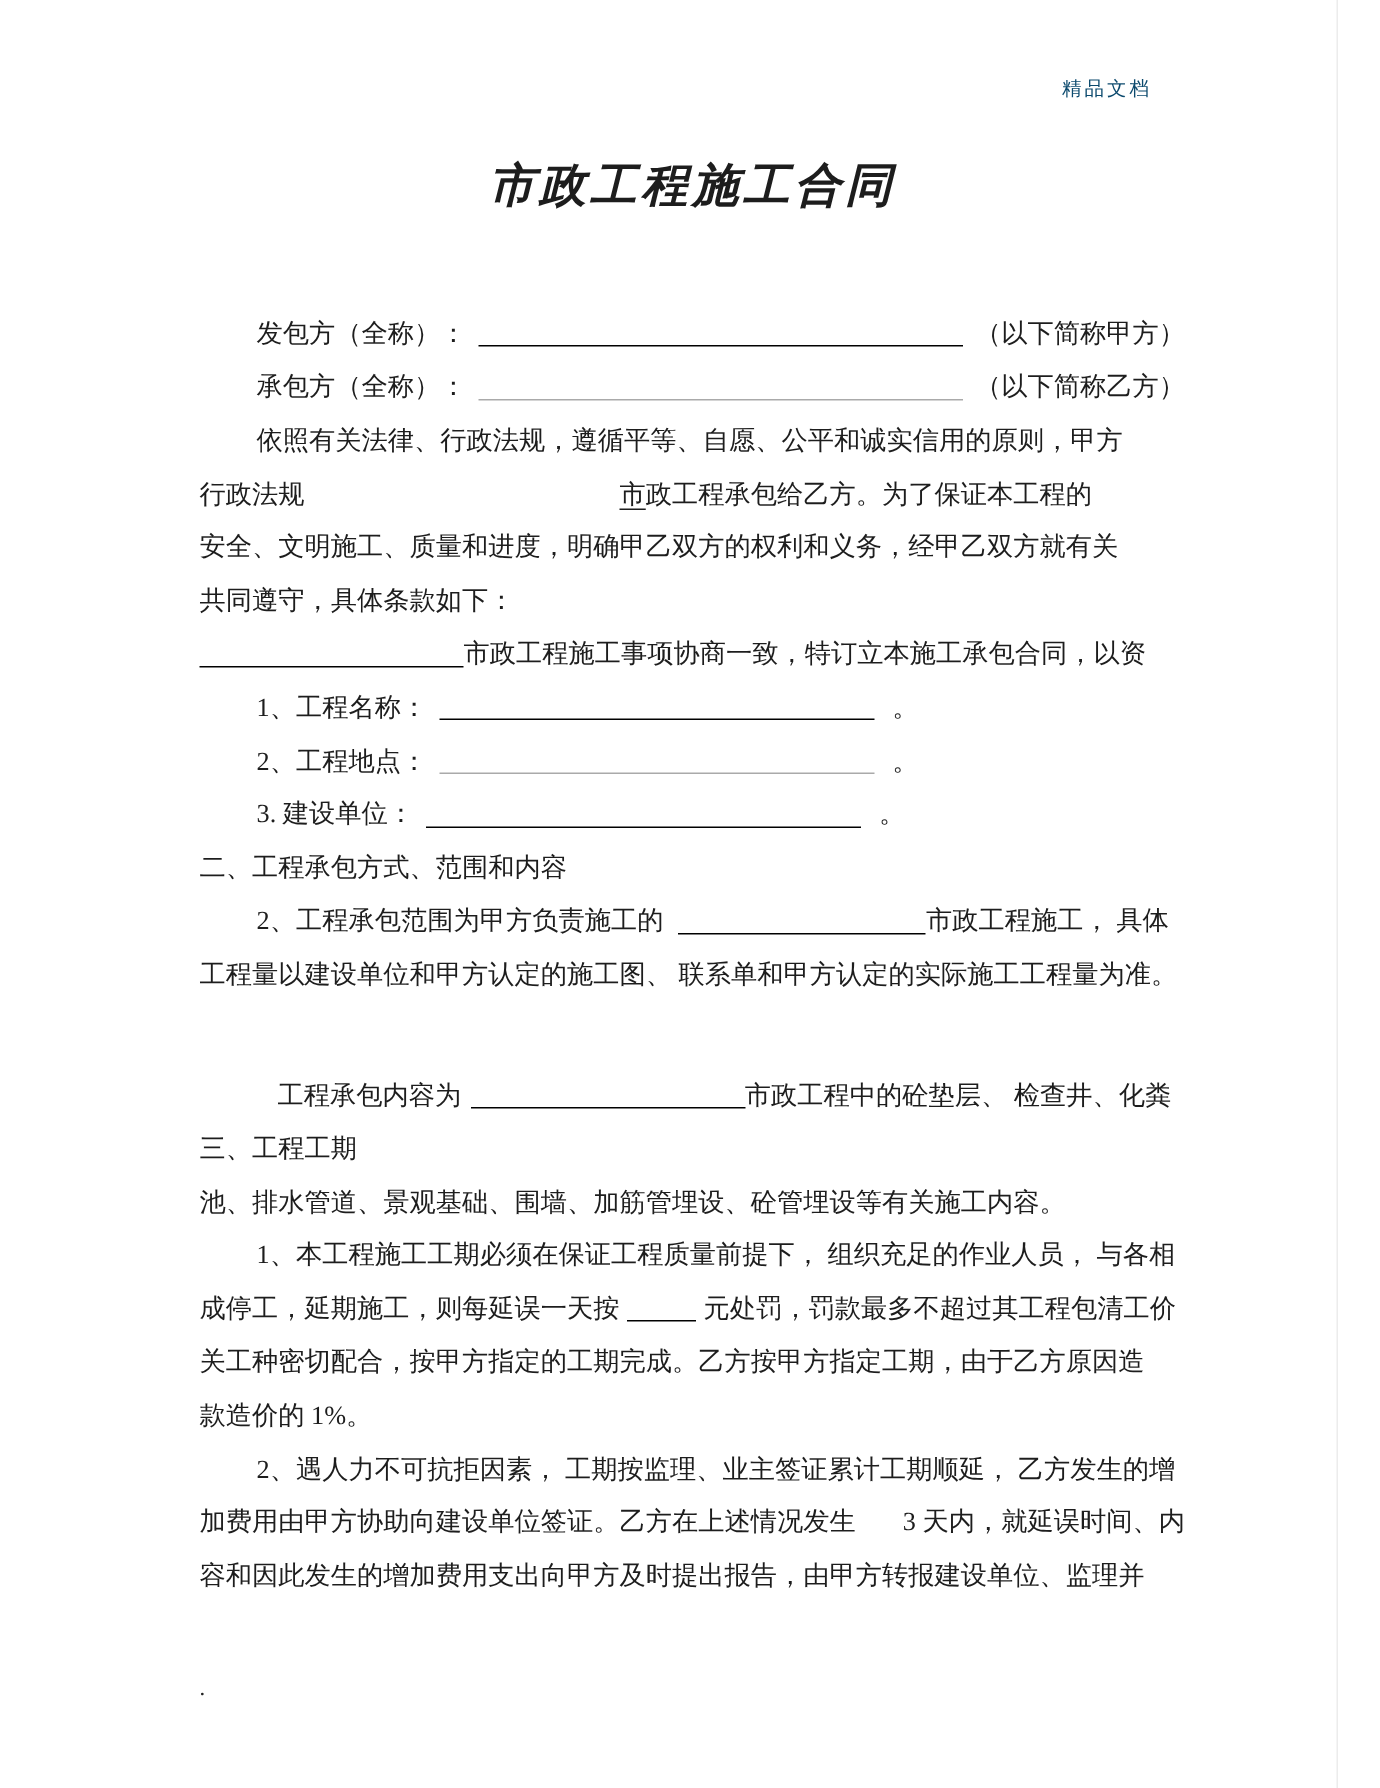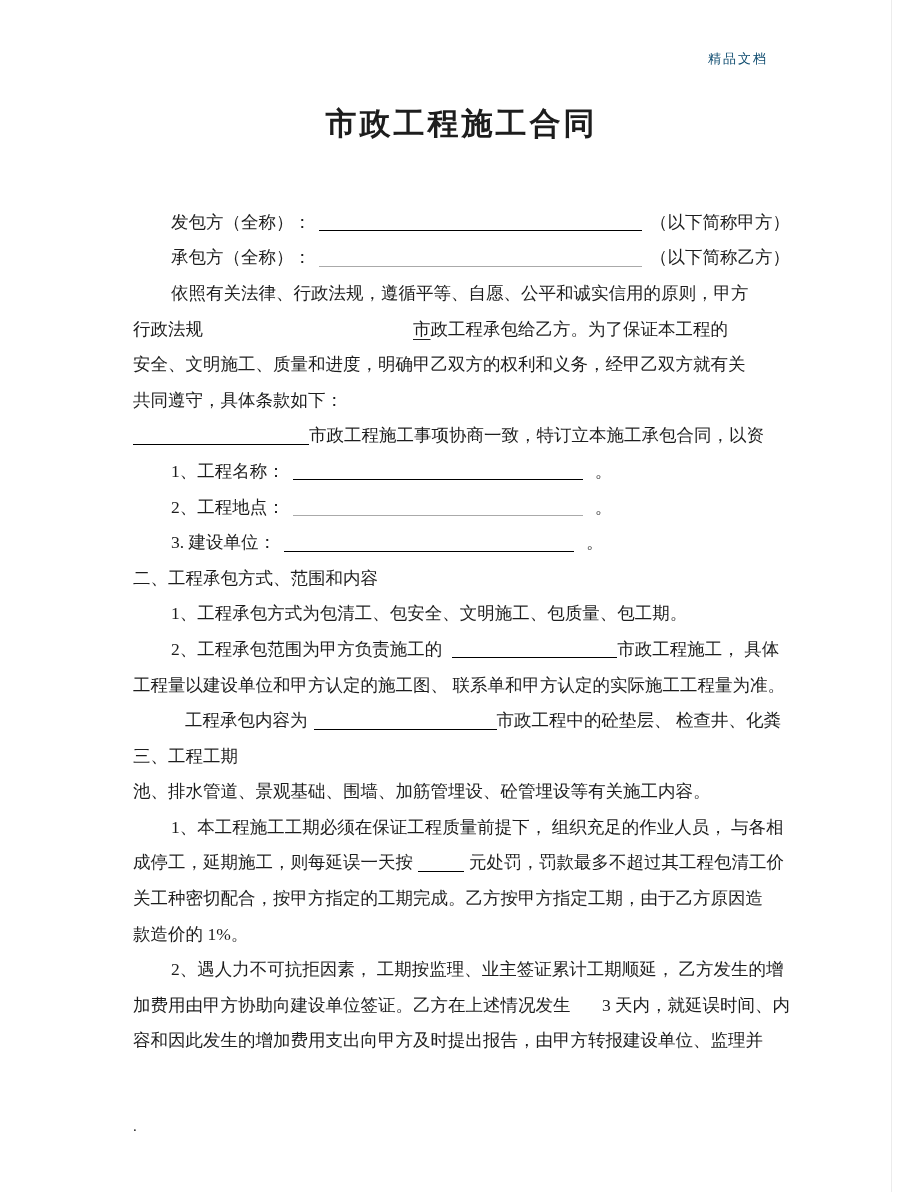--- a/index.html
+++ b/index.html
@@ -3,26 +3,26 @@
 <meta charset="utf-8">
 <style>
   html,body{margin:0;padding:0;}
   body{
     width:920px;height:1192px;background:#ffffff;position:relative;overflow:hidden;
     font-family:"Liberation Serif","DejaVu Serif",serif;color:#1d1d1d;
   }
   .page-edge{position:absolute;left:891px;top:0;width:1px;height:1192px;background:#ececec;}
   .header-note{position:absolute;top:50px;left:708px;font-size:13px;color:#0c4a6e;letter-spacing:2px;white-space:pre;}
   .doc-title{position:absolute;top:103px;left:133px;width:657px;margin:0;text-align:center;
-    font-size:31px;font-weight:bold;letter-spacing:3px;white-space:pre;}
+    font-size:31px;font-weight:bold;letter-spacing:3px;white-space:pre;font-style:italic;}
   .content{position:absolute;left:133px;top:204px;width:657px;font-size:17.5px;}
   .line{height:35.6px;display:flex;align-items:center;white-space:pre;}
   .line span{white-space:pre;}
   .indent{padding-left:38px;}
-  .indent-lg{padding-left:52px;}
+  .indent-lg{padding-left:52px;margin-top:45px;}
   .blank{height:0;border-bottom:1.4px solid #000;transform:translateY(9px);}
   .blank.gray{border-bottom-color:#aaaaaa;border-bottom-width:1px;}
   .w-party{flex:1;min-width:60px;margin:0 8px;}
   .w-pre{width:176px;}
   .w-item{width:290px;margin-left:8px;}
   .w-scope{width:165px;margin-left:10px;}
   .w-content{width:183px;margin-left:6px;}
   .w-fine{width:46px;margin:0 5px;}
   .gap-210{width:210px;}
   .gap-45{width:45px;}
@@ -87,23 +87,20 @@
   <div class="line indent">
     <span>3. 建设单位：</span>
     <span class="blank w-item"></span>
     <span class="period">。</span>
   </div>
 
   <div class="line">
     <span>二、工程承包方式、范围和内容</span>
   </div>
   <div class="line indent">
-    <span>1、工程承包方式为包清工、包安全、文明施工、包质量、包工期。</span>
-  </div>
-  <div class="line indent">
     <span>2、工程承包范围为甲方负责施工的</span>
     <span class="blank w-scope"></span>
     <span>市政工程施工， 具体</span>
   </div>
   <div class="line">
     <span>工程量以建设单位和甲方认定的施工图、 联系单和甲方认定的实际施工工程量为准。</span>
   </div>
   <div class="line indent-lg">
     <span>工程承包内容为</span>
     <span class="blank w-content"></span>

